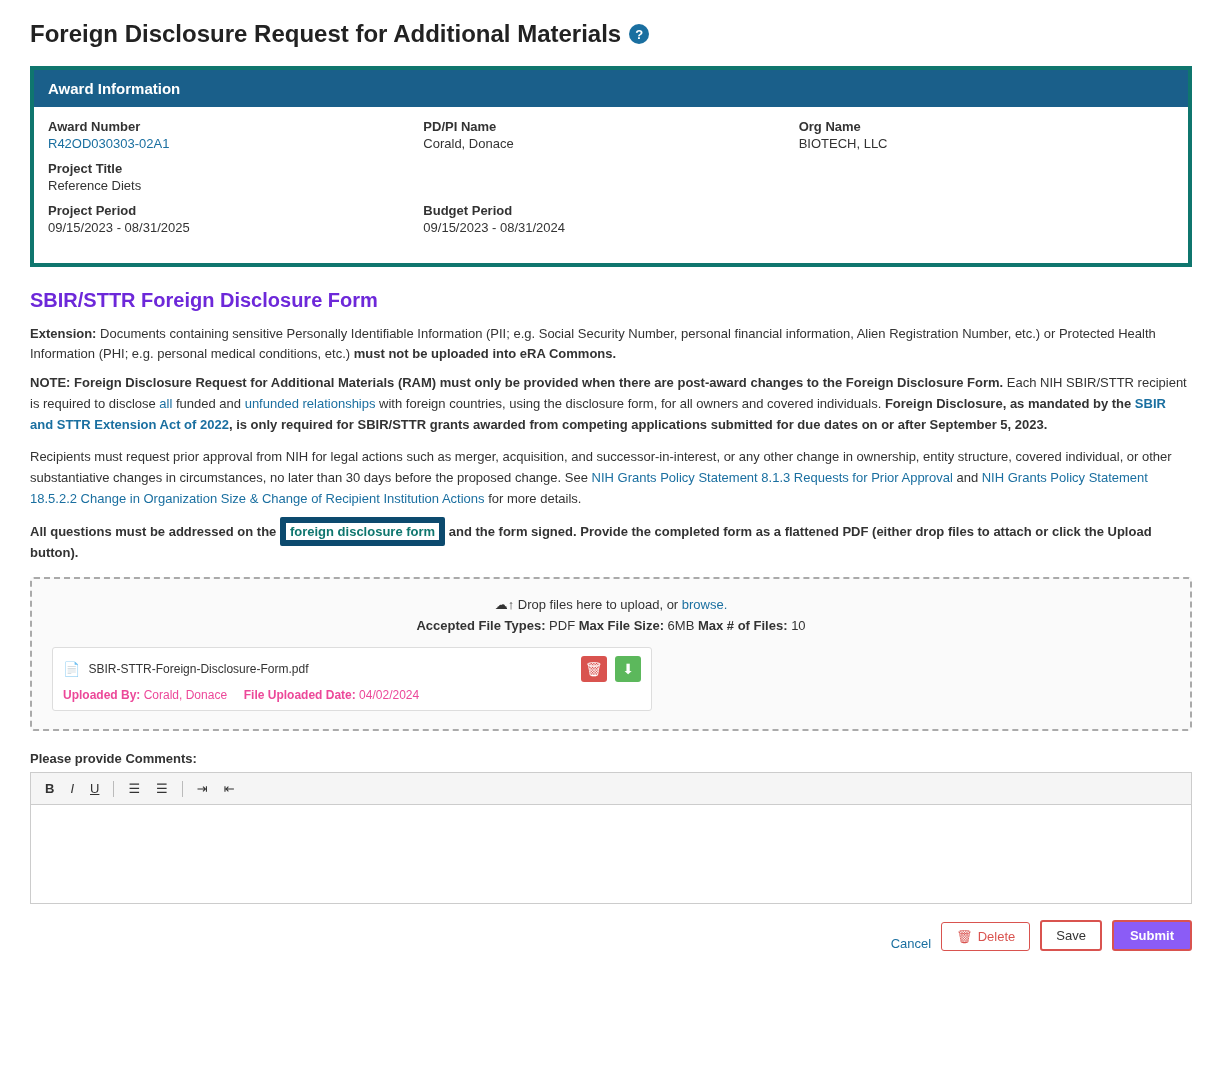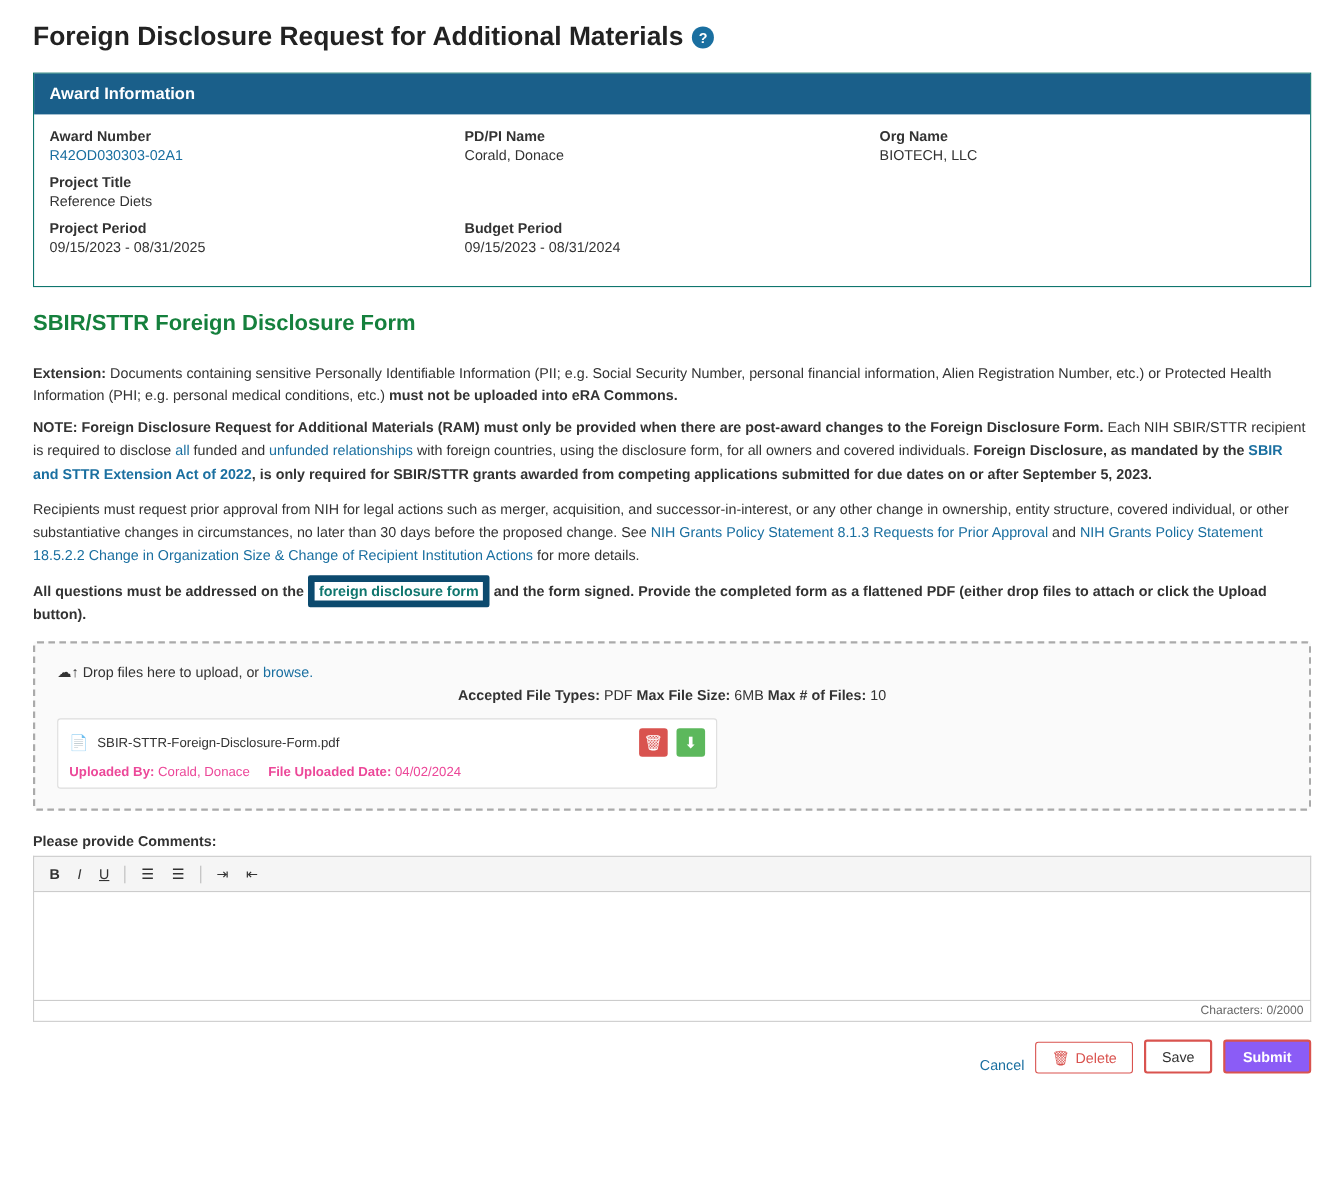--- a/index.html
+++ b/index.html
@@ -28,21 +28,21 @@
       height: 20px;
       background: #1a6fa0;
       color: white;
       border-radius: 50%;
       font-size: 13px;
       font-weight: bold;
       cursor: pointer;
       flex-shrink: 0;
     }
     .award-info-box {
-      border: 1px solid #0f766e;
+      border: 4px solid #0f766e;
       margin-bottom: 22px;
     }
     .award-info-header {
       background: #1a5f8a;
       color: white;
       font-weight: bold;
       font-size: 15px;
       padding: 10px 14px;
     }
     .award-info-body {
@@ -66,22 +66,22 @@
       font-size: 13px;
       color: #333;
     }
     .award-cell .value.link {
       color: #1a6fa0;
       text-decoration: none;
     }
     .section-title {
       font-size: 20px;
       font-weight: bold;
-      color: #15803d;
-      margin-bottom: 24px;
+      color: #6d28d9;
+      margin-bottom: 12px;
     }
     .reminder-text {
       font-size: 13px;
       line-height: 1.5;
       margin-bottom: 10px;
     }
     .note-text {
       font-size: 13px;
       line-height: 1.6;
       margin-bottom: 12px;
@@ -109,20 +109,21 @@
       border-radius: 2px;
     }
     .upload-area {
       border: 2px dashed #aaa;
       border-radius: 4px;
       padding: 18px 20px;
       margin-bottom: 20px;
       background: #fafafa;
     }
     .upload-drop-text {
+      text-align: center;
       margin-bottom: 6px;
       font-size: 13px;
     }
     .upload-drop-text a {
       color: #1a6fa0;
       text-decoration: none;
     }
     .upload-info-text {
       text-align: center;
       font-size: 13px;
@@ -386,21 +387,20 @@
     <button class="toolbar-btn"><i>I</i></button>
     <button class="toolbar-btn"><u>U</u></button>
     <div class="toolbar-divider"></div>
     <button class="toolbar-btn">☰</button>
     <button class="toolbar-btn">☰</button>
     <div class="toolbar-divider"></div>
     <button class="toolbar-btn">⇥</button>
     <button class="toolbar-btn">⇤</button>
   </div>
   <div class="editor-area" contenteditable="true" style=""></div>
-  <div class="char-count">Characters: 0/2000</div>
 </div>
 
 <div class="bottom-actions">
   <a href="#" class="btn-cancel">Cancel</a>
   <button class="btn-delete">
     <span>🗑</span>
     <span>Delete</span>
   </button>
   <button class="btn-save">Save</button>
   <button class="btn-submit">Submit</button>

